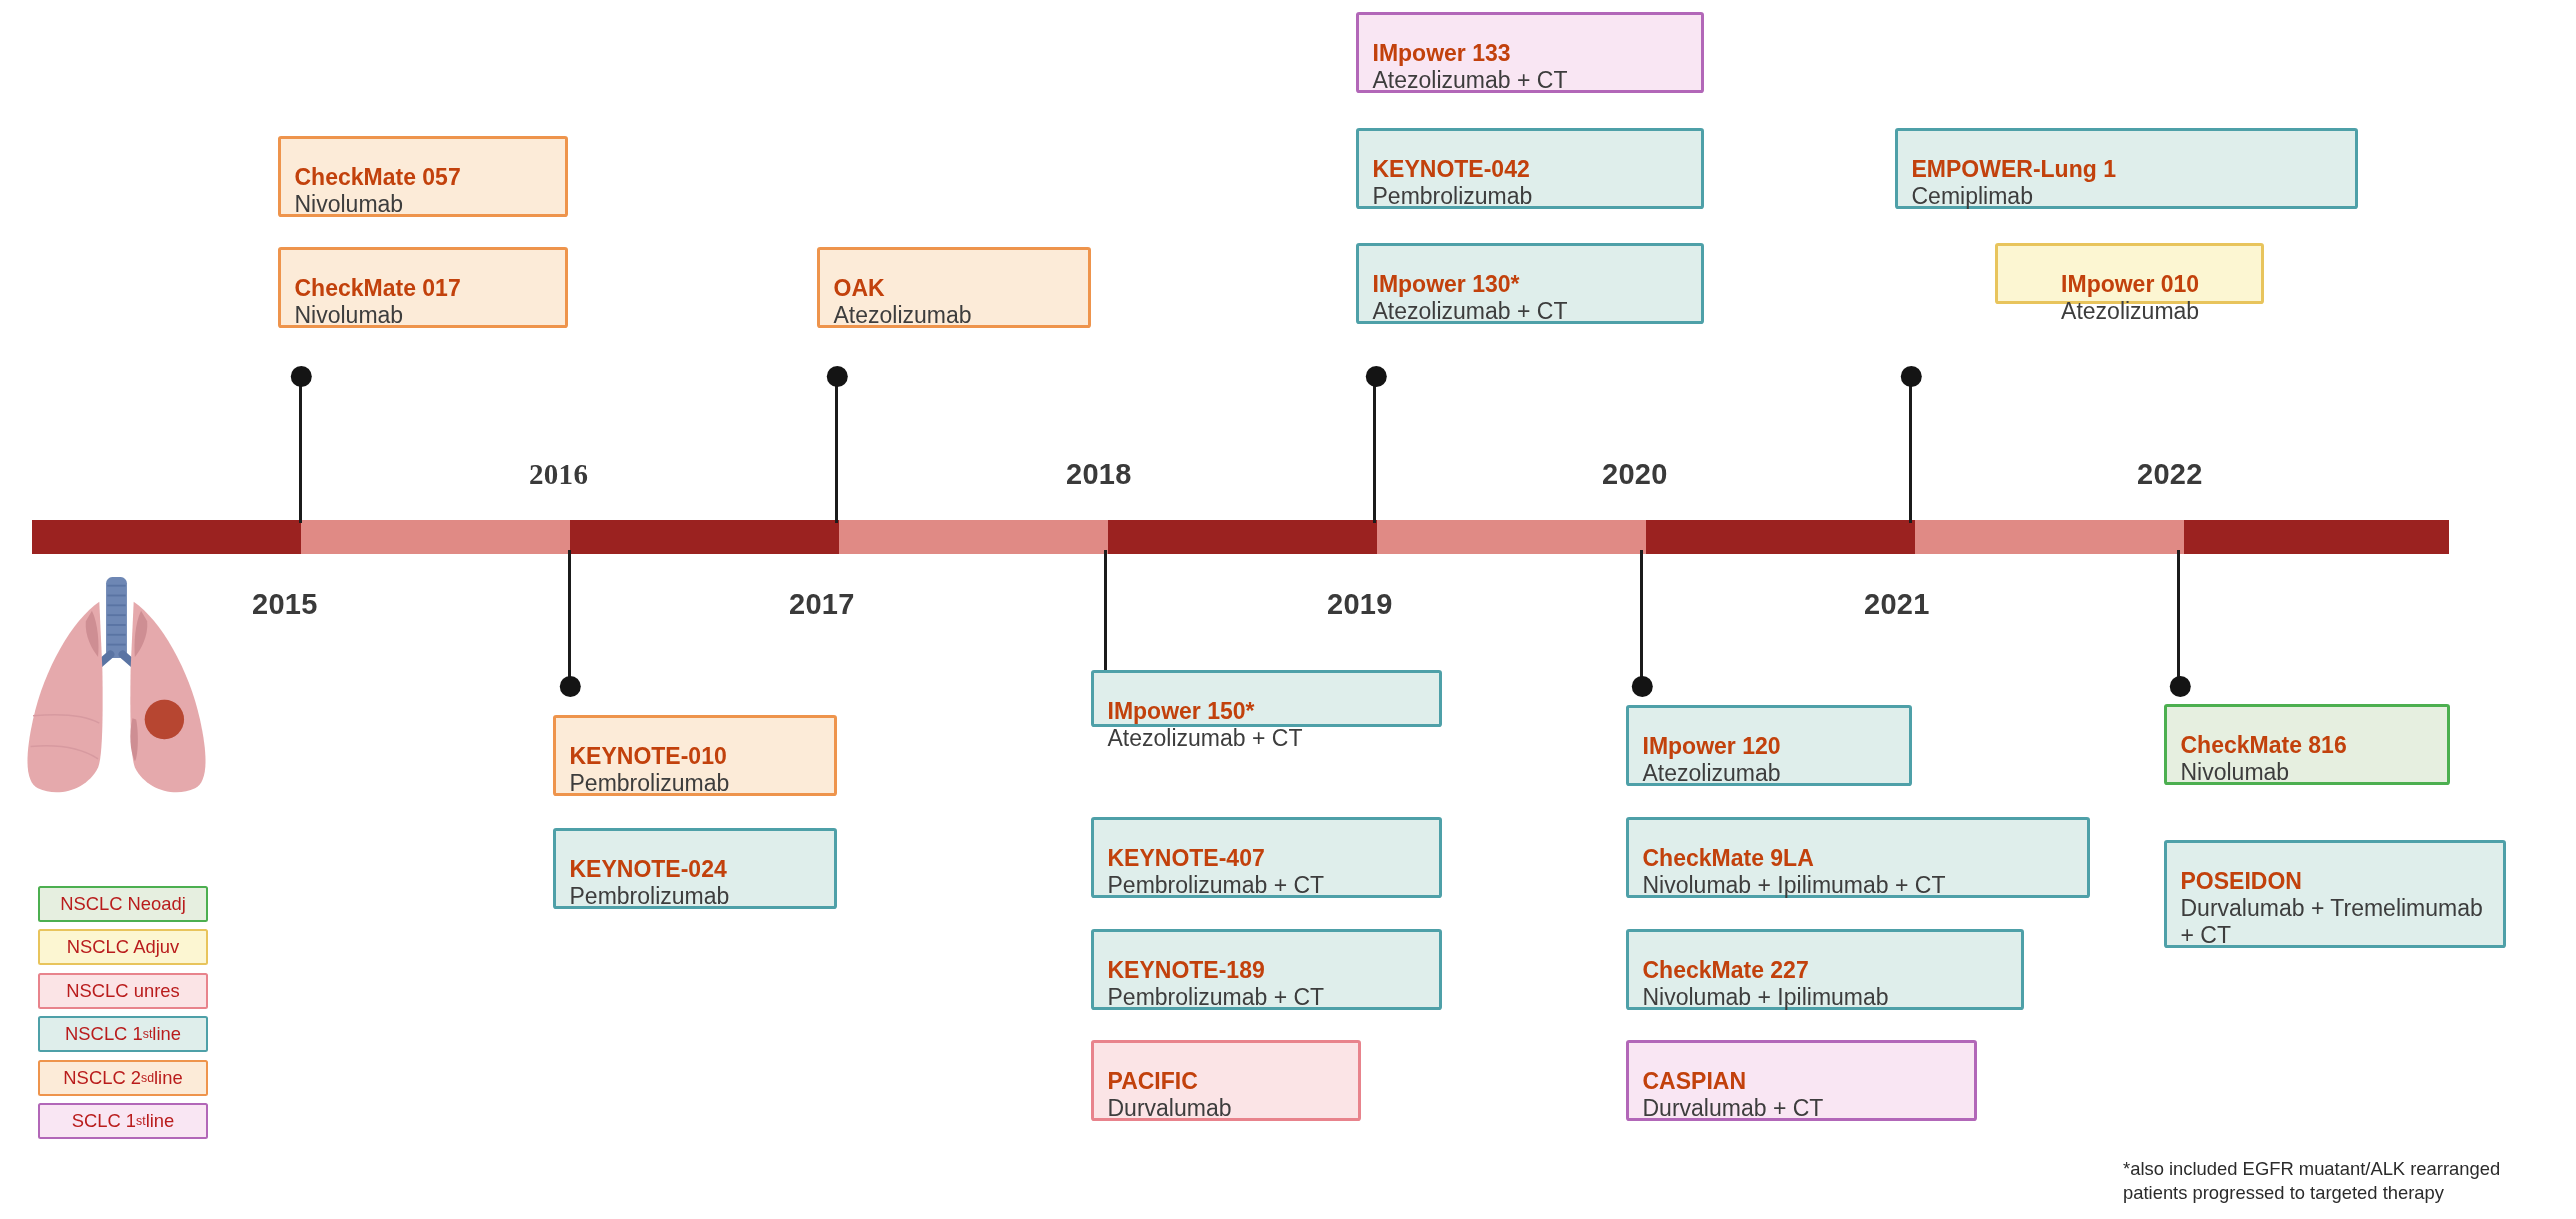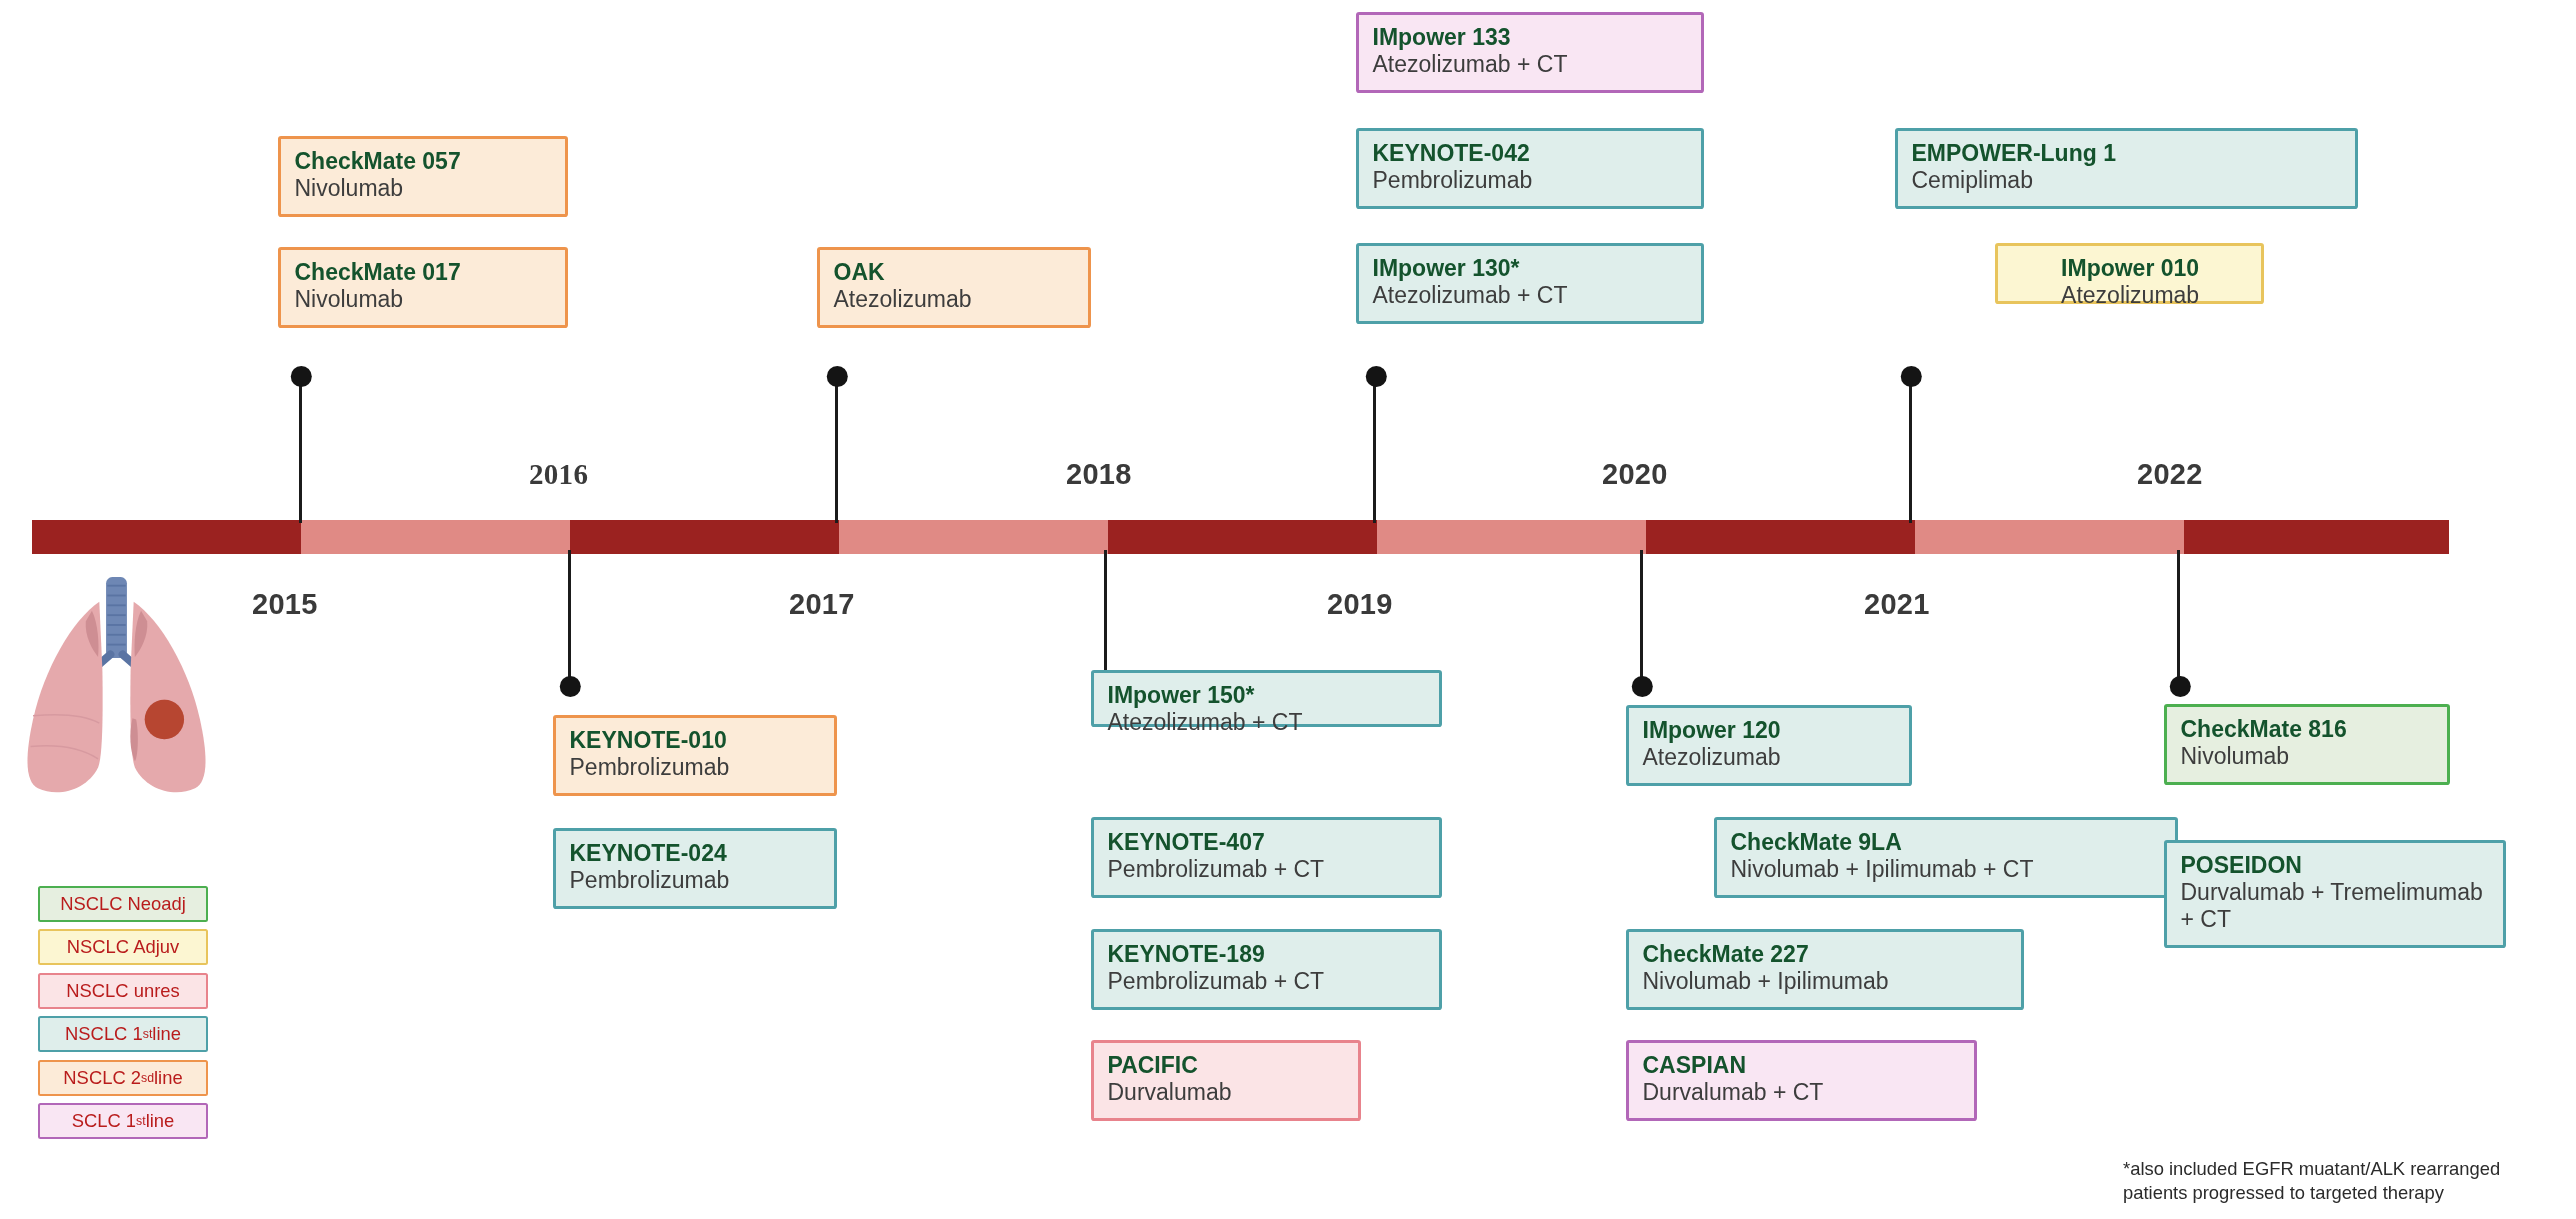--- a/index.html
+++ b/index.html
@@ -17,21 +17,21 @@
   .cdot{position:absolute;width:21px;height:21px;border-radius:50%;background:#141414;
         transform:translateX(-9.2px);}
 
   
   .year{position:absolute;font-size:29px;font-weight:700;color:#3a3a3a;
         letter-spacing:0.3px;white-space:nowrap;}
 
   
   .box{position:absolute;box-sizing:border-box;border-width:3.1px;border-style:solid;
        border-radius:3.1px;padding:8.6px 12.3px 9.8px 13.5px;line-height:1.19;}
-  .box .t{font-size:23px;font-weight:700;color:#14532d;white-space:nowrap;}
+  .box .t{font-size:23px;font-weight:700;color:#c2410c;white-space:nowrap;margin-top:16px;}
   .box .s{font-size:23px;font-weight:400;color:#3d3d3d;}
 
   .c-neoadj{background:#E6EFE0;border-color:#4CAF50;}
   .c-adjuv {background:#FCF6D2;border-color:#E8C45C;}
   .c-unres {background:#FBE4E6;border-color:#E8838C;}
   .c-first {background:#DFEEEB;border-color:#4EA0A8;}
   .c-second{background:#FCEBD8;border-color:#EE944C;}
   .c-sclc  {background:#F9E6F3;border-color:#B267B8;}
 
   
@@ -163,21 +163,21 @@
   <div class="box c-unres" style="left:1091px;top:1040px;width:270px;height:81px;">
     <div class="t">PACIFIC</div>
     <div class="s">Durvalumab</div>
   </div>
 
   <div class="box c-first" style="left:1626px;top:705px;width:286px;height:81px;">
     <div class="t">IMpower 120</div>
     <div class="s">Atezolizumab</div>
   </div>
 
-  <div class="box c-first" style="left:1714px;top:817px;width:464px;height:81px;">
+  <div class="box c-first" style="left:1626px;top:817px;width:464px;height:81px;">
     <div class="t">CheckMate 9LA</div>
     <div class="s">Nivolumab + Ipilimumab + CT</div>
   </div>
 
   <div class="box c-first" style="left:1626px;top:929px;width:398px;height:81px;">
     <div class="t">CheckMate 227</div>
     <div class="s">Nivolumab + Ipilimumab</div>
   </div>
 
   <div class="box c-sclc" style="left:1626px;top:1040px;width:351px;height:81px;">

